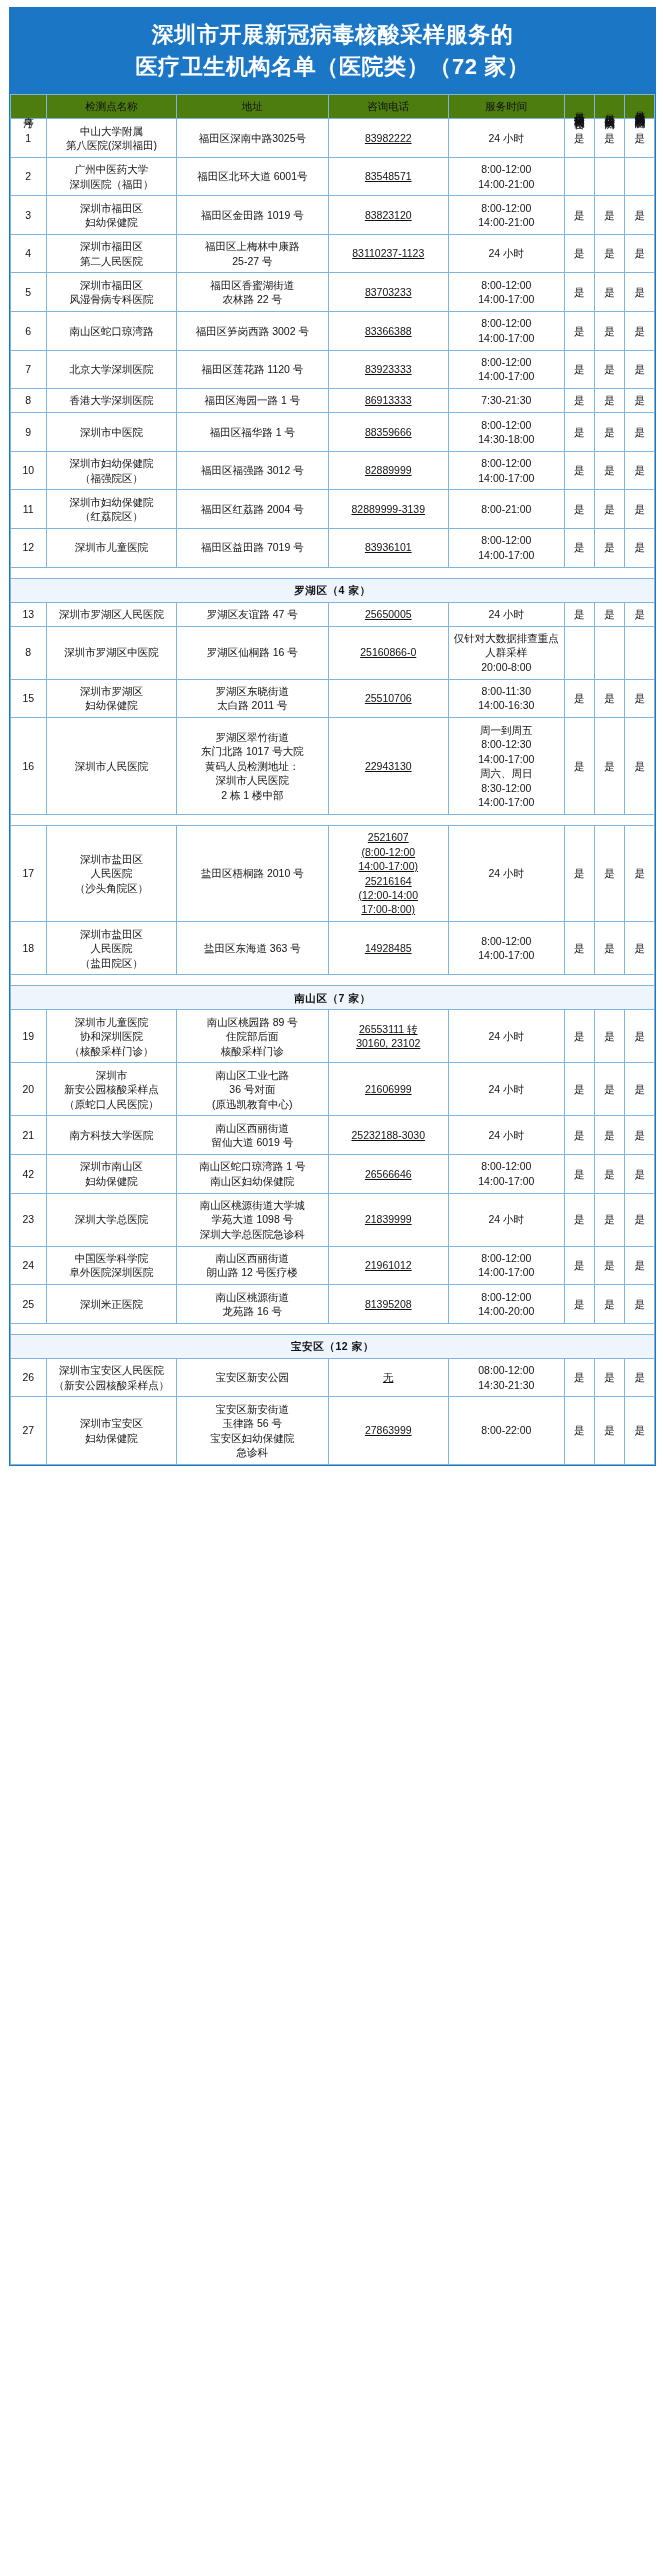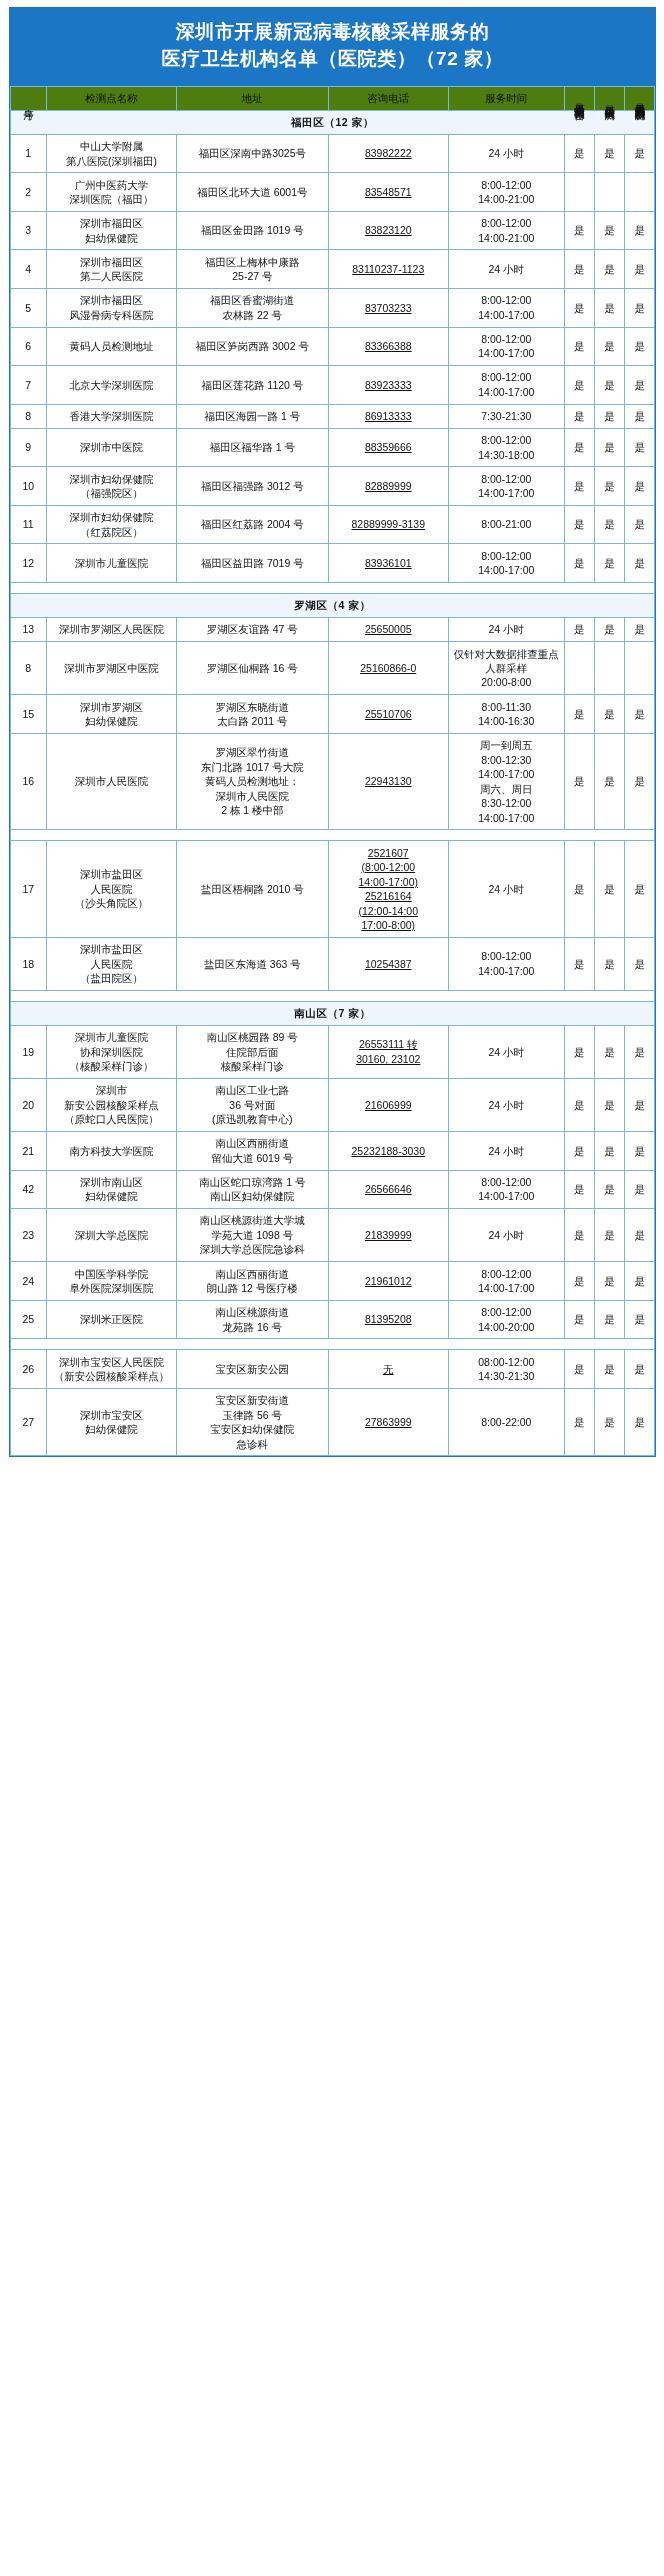--- a/index.html
+++ b/index.html
@@ -21,21 +21,21 @@
     background: #ffffff;
     padding: 0;
   }
   .title-bar {
     background: #1b77c5;
     color: #ffffff;
     text-align: center;
     padding: 11px 24.6px 12.3px 24.6px;
   }
   .title-line {
-    font-size: 19px;
+    font-size: 22px;
     font-weight: bold;
     line-height: 1.42;
     letter-spacing: 0.6px;
   }
   table.main {
     width: 100%;
     border-collapse: collapse;
     table-layout: fixed;
   }
   table.main td, table.main th {
@@ -118,23 +118,20 @@
           <th>检测点名称</th>
           <th>地址</th>
           <th>咨询电话</th>
           <th>服务时间</th>
           <th class="vtext"><span class="vwrap">是否提供中英文检测报告</span></th>
           <th class="vtext"><span class="vwrap">是否提供夜间检测</span></th>
           <th class="vtext"><span class="vwrap">是否提供黄码人员核酸检测</span></th>
         </tr>
       </thead>
       <tbody id="table-body">
-          <tr class="district-row">
-            <td colspan="8">福田区（12 家）</td>
-          </tr>
           <tr>
             <td class="idx">
               <span class="nl">1</span>
             </td>
             <td class="name">
               <span class="nl">中山大学附属</span>
               <span class="nl">第八医院(深圳福田)</span>
             </td>
             <td class="addr">
               <span class="nl">福田区深南中路3025号</span>
@@ -266,21 +263,21 @@
             </td>
             <td class="mark">
               <span class="nl">是</span>
             </td>
           </tr>
           <tr>
             <td class="idx">
               <span class="nl">6</span>
             </td>
             <td class="name">
-              <span class="nl">黄码人员检测地址</span>
+              <span class="nl">南山区蛇口琼湾路</span>
             </td>
             <td class="addr">
               <span class="nl">福田区笋岗西路 3002 号</span>
             </td>
             <td class="tel">
               <span class="nl">83366388</span>
             </td>
             <td class="time">
               <span class="nl">8:00-12:00</span>
               <span class="nl">14:00-17:00</span>
@@ -622,21 +619,21 @@
             </td>
             <td class="name">
               <span class="nl">深圳市盐田区</span>
               <span class="nl">人民医院</span>
               <span class="nl">（盐田院区）</span>
             </td>
             <td class="addr">
               <span class="nl">盐田区东海道 363 号</span>
             </td>
             <td class="tel">
-              <span class="nl">10254387</span>
+              <span class="nl">14928485</span>
             </td>
             <td class="time">
               <span class="nl">8:00-12:00</span>
               <span class="nl">14:00-17:00</span>
             </td>
             <td class="mark">
               <span class="nl">是</span>
             </td>
             <td class="mark">
               <span class="nl">是</span>
@@ -848,20 +845,23 @@
             </td>
             <td class="mark">
               <span class="nl">是</span>
             </td>
             <td class="mark">
               <span class="nl">是</span>
             </td>
           </tr>
           <tr class="spacer-row">
             <td colspan="8"></td>
+          </tr>
+          <tr class="district-row">
+            <td colspan="8">宝安区（12 家）</td>
           </tr>
           <tr>
             <td class="idx">
               <span class="nl">26</span>
             </td>
             <td class="name">
               <span class="nl">深圳市宝安区人民医院</span>
               <span class="nl">（新安公园核酸采样点）</span>
             </td>
             <td class="addr">

